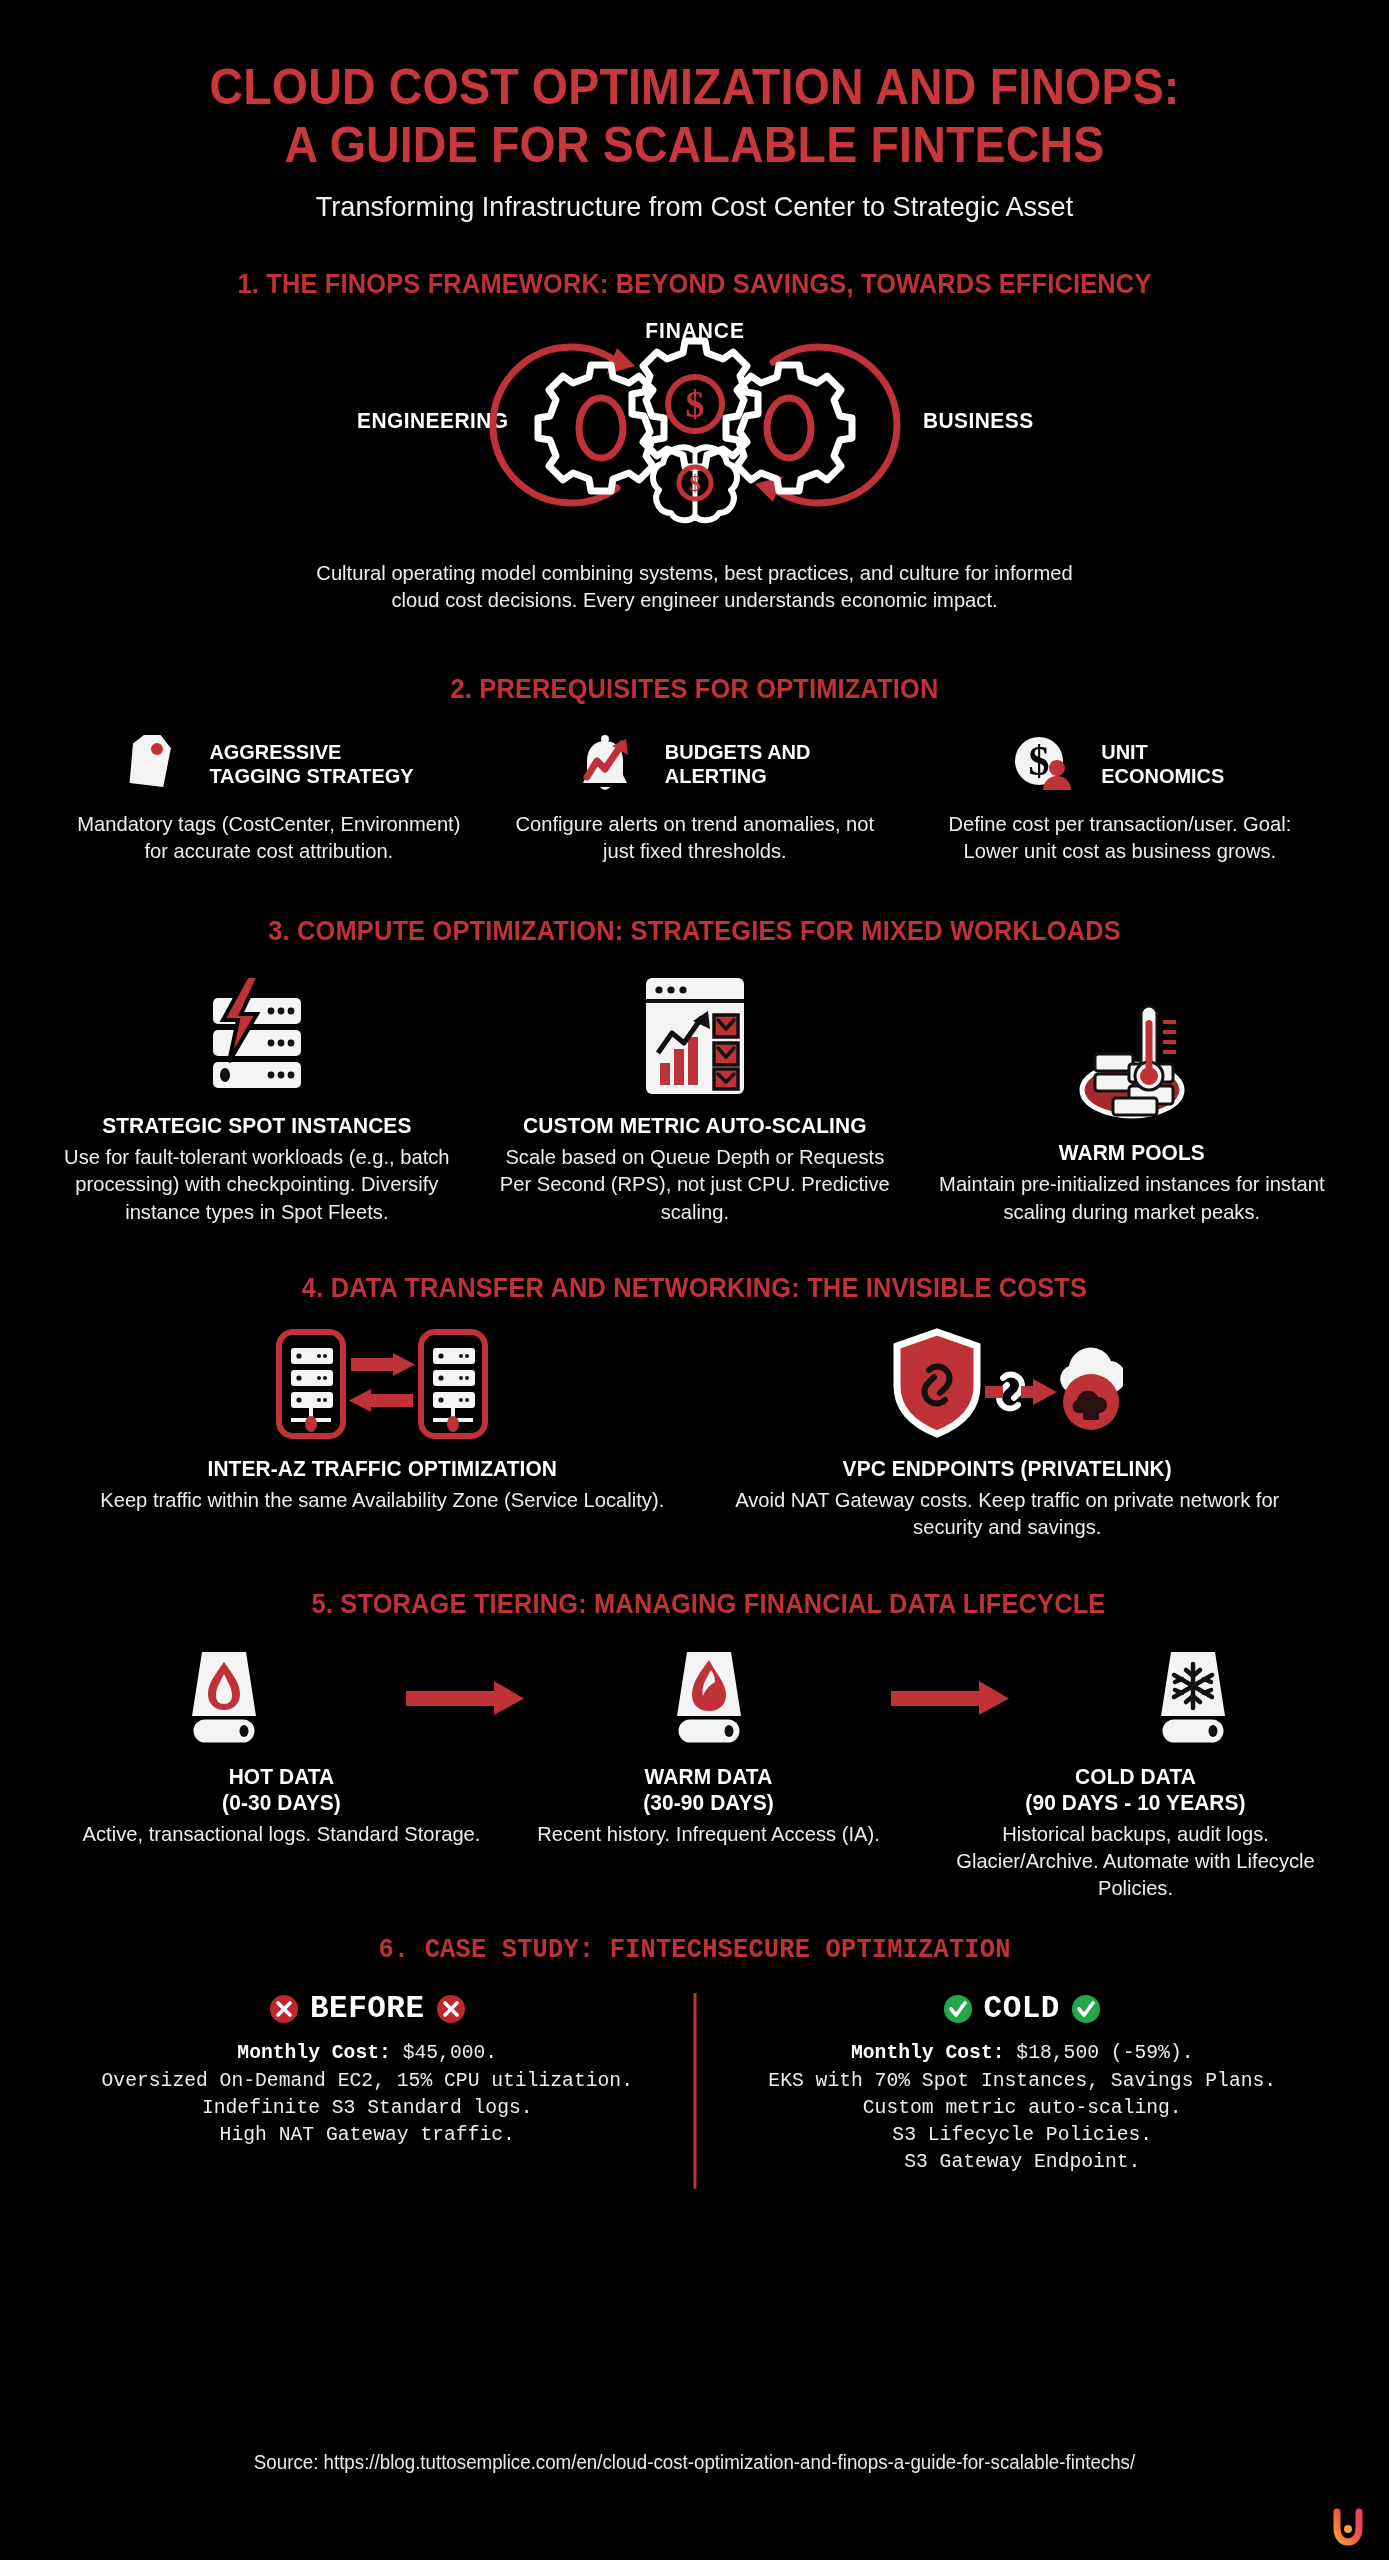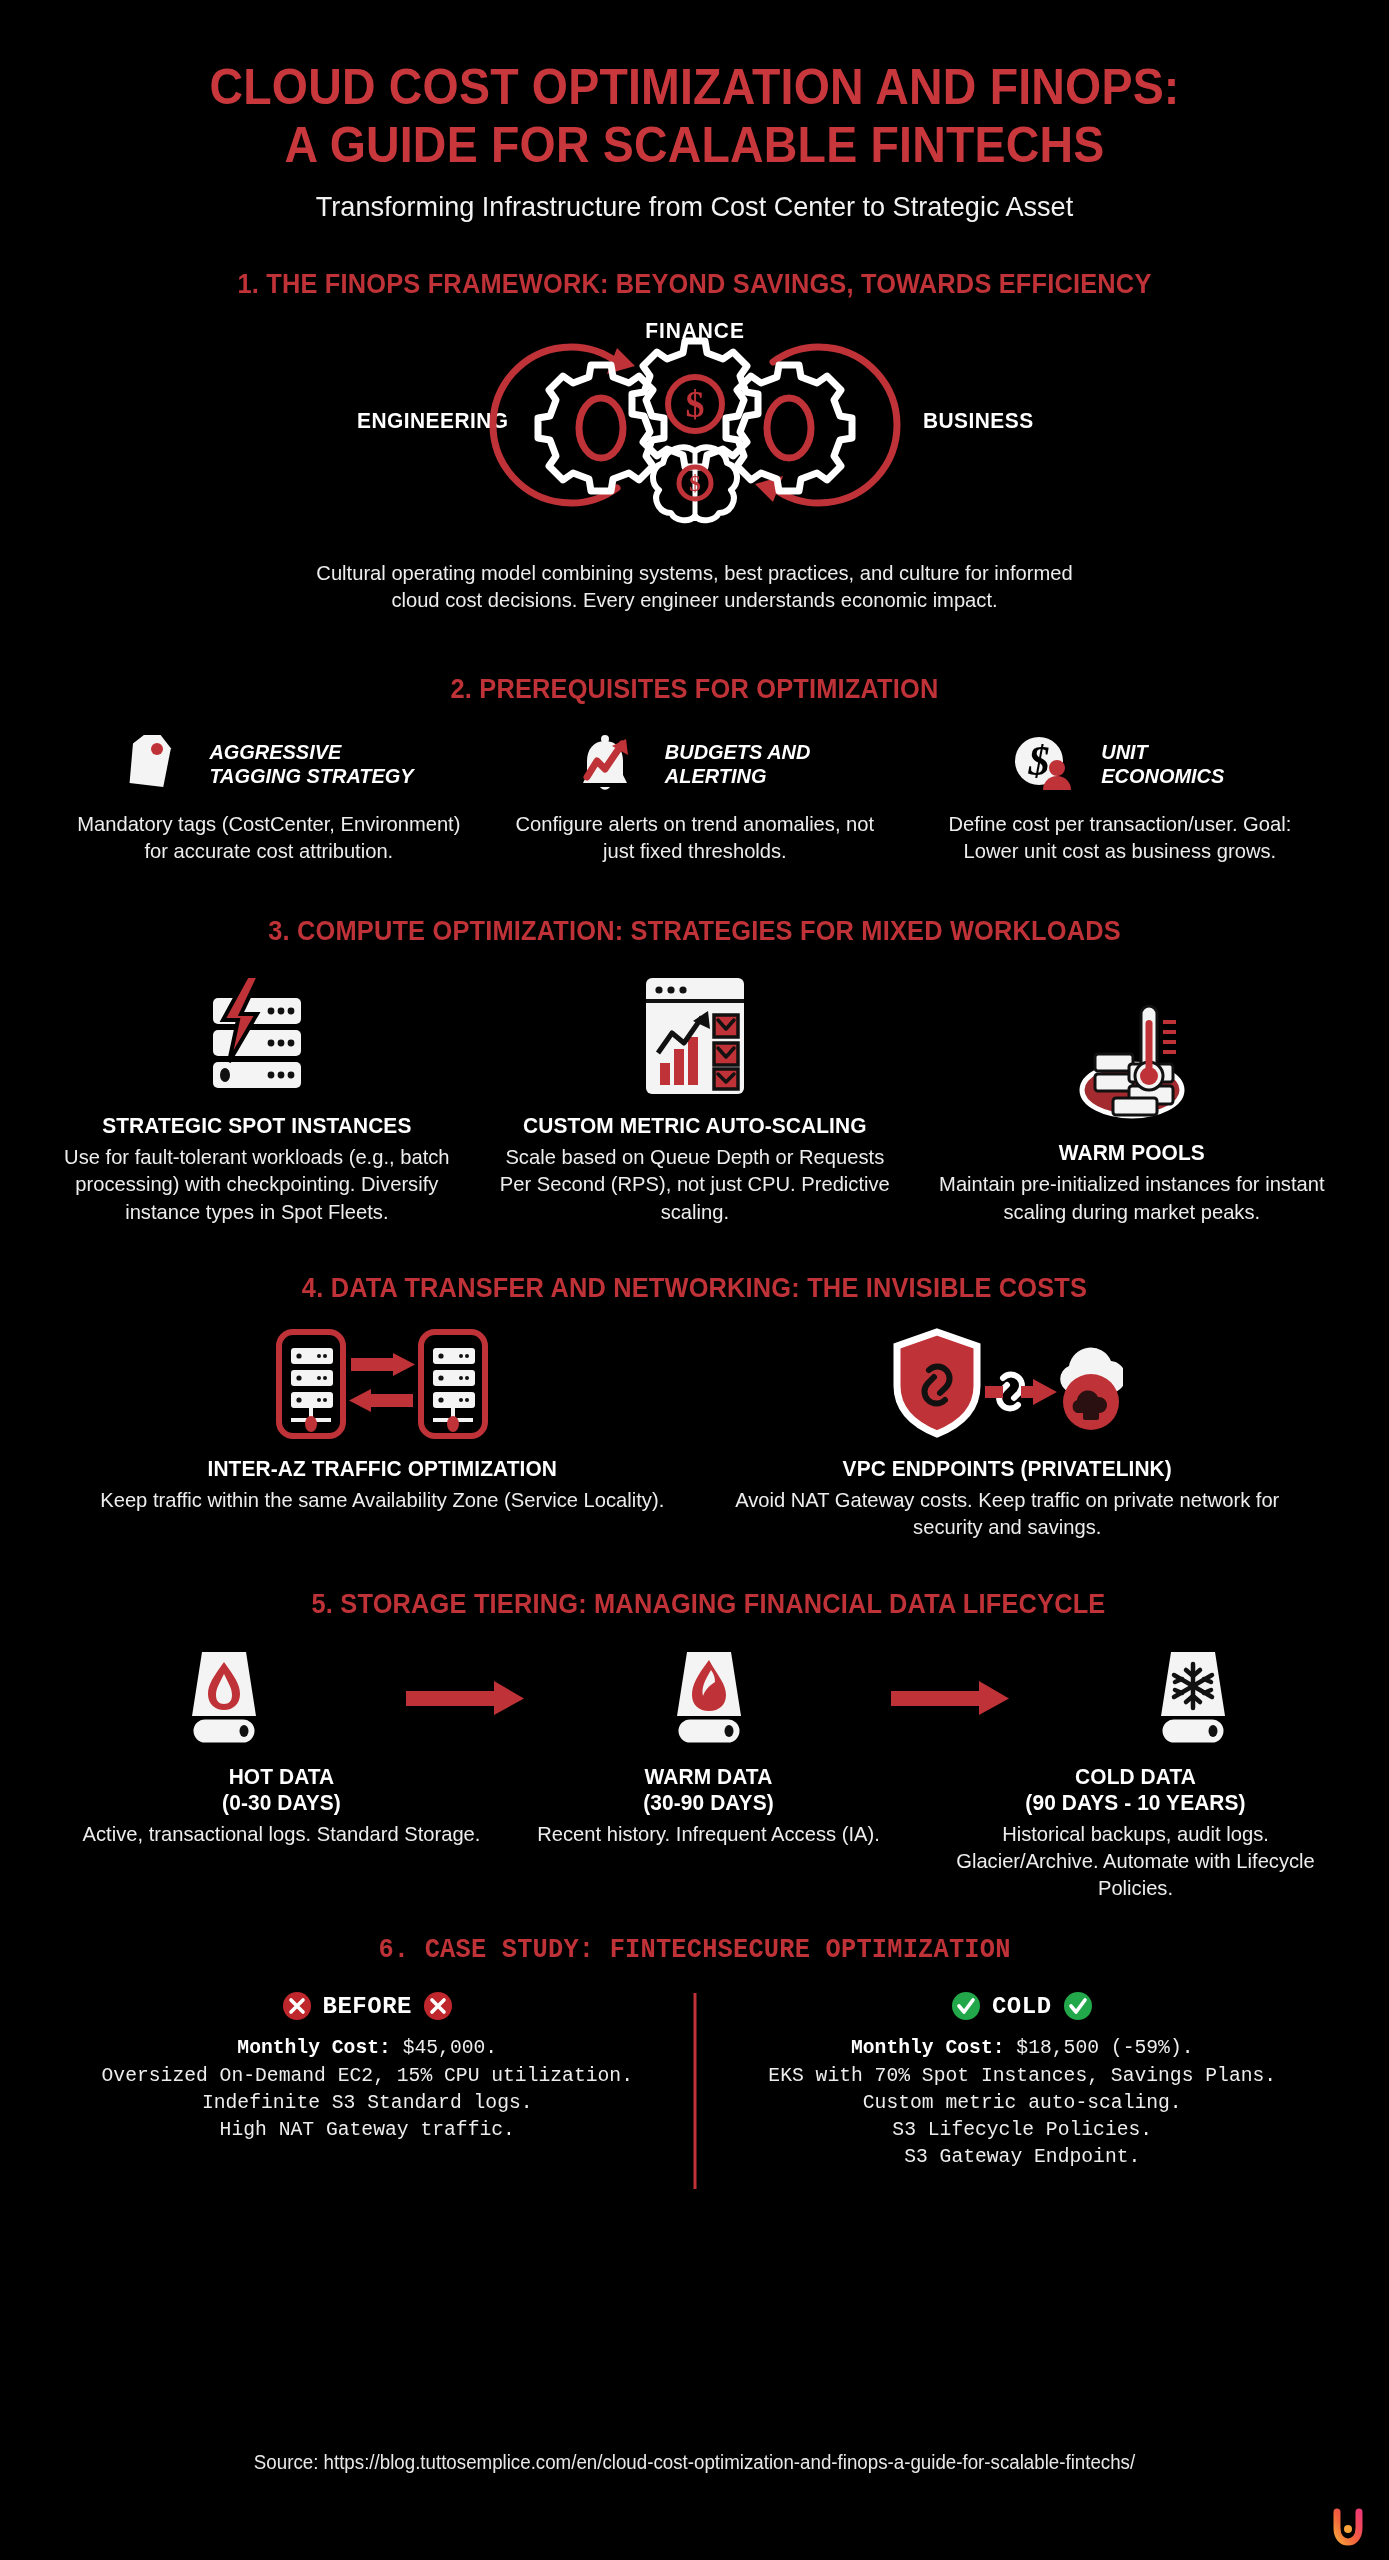--- a/index.html
+++ b/index.html
@@ -102,21 +102,20 @@
     margin-top: 26px;
     padding: 0 56px;
   }
   .cols3 > .col { flex: 1 1 0; min-width: 0; }
   .icon-row {
     display: flex;
     align-items: center;
     justify-content: center;
     gap: 25px;
     height: 66px;
-    font-style: italic;
   }
   .icon-row .lbl {
     color: #fff; font-size: 21px; font-weight: bold; line-height: 1.14;
     text-transform: uppercase; transform: scaleX(0.95); text-align: left;
   }
   .s2 .body-text { margin-top: 13px; padding: 0 8px; }
 
   
   .s3 { margin-top: 52px; }
   .s3 .cols3 { margin-top: 26px; padding: 0 38px; align-items: flex-end; }
@@ -146,21 +145,21 @@
   
   .s6 { margin-top: 34px; font-family: Liberation Mono, monospace; }
   .case-wrap { position: relative; display: flex; margin-top: 26px; padding: 0 40px; }
   .case-wrap > .col { flex: 1 1 0; min-width: 0; }
   .case-divider {
     position: absolute; left: 50%; top: 2px; width: 3px; height: 196px;
     background: #bf3237; transform: translateX(-50%);
   }
   .ba-head {
     display: flex; align-items: center; justify-content: center; gap: 11px;
-    font-size: 24px; font-weight: bold; color: #fff; letter-spacing: .5px;
+    font-size: 31px; font-weight: bold; color: #fff; letter-spacing: .5px;
   }
   .case-body { margin-top: 13px; color:#ededed; font-size: 20.5px; line-height: 1.32;
                text-align: center; transform: scaleX(0.96); }
   .case-body b { font-weight: bold; color:#fff; }
 
   
   .footer {
     position: absolute; left: 0; right: 0; bottom: 86px;
     text-align: center; color: #e8e8e8; font-size: 19.5px;
     transform: scaleX(0.96);

